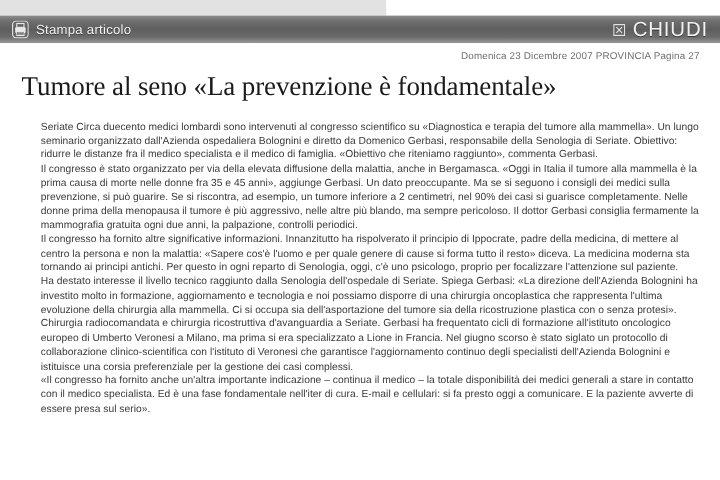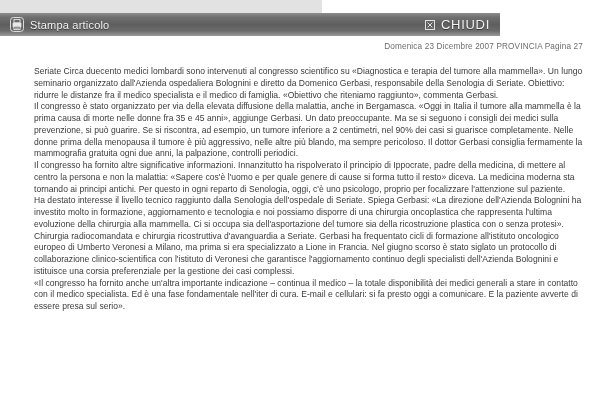--- a/index.html
+++ b/index.html
@@ -37,21 +37,21 @@
     width: 278px;
     height: 13px;
     background: #ffffff;
   }
 
   
   .toolbar {
     position: absolute;
     left: 0;
     top: 13px;
-    width: 500px;
+    width: 600px;
     height: 23px;
     background: linear-gradient(to bottom,
        #8d8d8d 0%,
        #707070 18%,
        #5e5e5e 50%,
        #6b6b6b 78%,
        #9a9a9a 100%);
     display: flex;
     align-items: center;
     justify-content: space-between;
@@ -64,21 +64,21 @@
     gap: 6px;
   }
   .tb-label {
     color: #f2f2f2;
     font-size: 11px;
     letter-spacing: 0.2px;
     text-shadow: 0 1px 0 rgba(0,0,0,0.45);
     white-space: nowrap;
   }
   .tb-right .tb-label {
-    font-size: 13px;
+    font-size: 17px;
     letter-spacing: 0.7px;
   }
   .icon-box {
     display: inline-block;
     width: 14px;
     height: 15px;
     position: relative;
     flex: 0 0 auto;
   }
   .icon-box svg { display: block; }
@@ -160,20 +160,21 @@
       </span>
       <span class="tb-label">CHIUDI</span>
     </div>
 
   </div>
 
   <div class="article">
 
     <div class="dateline">Domenica 23 Dicembre 2007 PROVINCIA Pagina 27</div>
 
+    <h1 class="headline">Tumore al seno «La prevenzione è fondamentale»</h1>
 
     <div class="body-text">
       <p>Seriate Circa duecento medici lombardi sono intervenuti al congresso scientifico su «Diagnostica e terapia del tumore alla mammella». Un lungo seminario organizzato dall'Azienda ospedaliera Bolognini e diretto da Domenico Gerbasi, responsabile della Senologia di Seriate. Obiettivo: ridurre le distanze fra il medico specialista e il medico di famiglia. «Obiettivo che riteniamo raggiunto», commenta Gerbasi.</p>
       <p>Il congresso è stato organizzato per via della elevata diffusione della malattia, anche in Bergamasca. «Oggi in Italia il tumore alla mammella è la prima causa di morte nelle donne fra 35 e 45 anni», aggiunge Gerbasi. Un dato preoccupante. Ma se si seguono i consigli dei medici sulla prevenzione, si può guarire. Se si riscontra, ad esempio, un tumore inferiore a 2 centimetri, nel 90% dei casi si guarisce completamente. Nelle donne prima della menopausa il tumore è più aggressivo, nelle altre più blando, ma sempre pericoloso. Il dottor Gerbasi consiglia fermamente la mammografia gratuita ogni due anni, la palpazione, controlli periodici.</p>
       <p>Il congresso ha fornito altre significative informazioni. Innanzitutto ha rispolverato il principio di Ippocrate, padre della medicina, di mettere al centro la persona e non la malattia: «Sapere cos'è l'uomo e per quale genere di cause si forma tutto il resto» diceva. La medicina moderna sta tornando ai principi antichi. Per questo in ogni reparto di Senologia, oggi, c'è uno psicologo, proprio per focalizzare l'attenzione sul paziente.</p>
       <p>Ha destato interesse il livello tecnico raggiunto dalla Senologia dell'ospedale di Seriate. Spiega Gerbasi: «La direzione dell'Azienda Bolognini ha investito molto in formazione, aggiornamento e tecnologia e noi possiamo disporre di una chirurgia oncoplastica che rappresenta l'ultima evoluzione della chirurgia alla mammella. Ci si occupa sia dell'asportazione del tumore sia della ricostruzione plastica con o senza protesi». Chirurgia radiocomandata e chirurgia ricostruttiva d'avanguardia a Seriate. Gerbasi ha frequentato cicli di formazione all'istituto oncologico europeo di Umberto Veronesi a Milano, ma prima si era specializzato a Lione in Francia. Nel giugno scorso è stato siglato un protocollo di collaborazione clinico-scientifica con l'istituto di Veronesi che garantisce l'aggiornamento continuo degli specialisti dell'Azienda Bolognini e istituisce una corsia preferenziale per la gestione dei casi complessi.</p>
       <p>«Il congresso ha fornito anche un'altra importante indicazione – continua il medico – la totale disponibilità dei medici generali a stare in contatto con il medico specialista. Ed è una fase fondamentale nell'iter di cura. E-mail e cellulari: si fa presto oggi a comunicare. E la paziente avverte di essere presa sul serio».</p>
     </div>
 
   </div>

